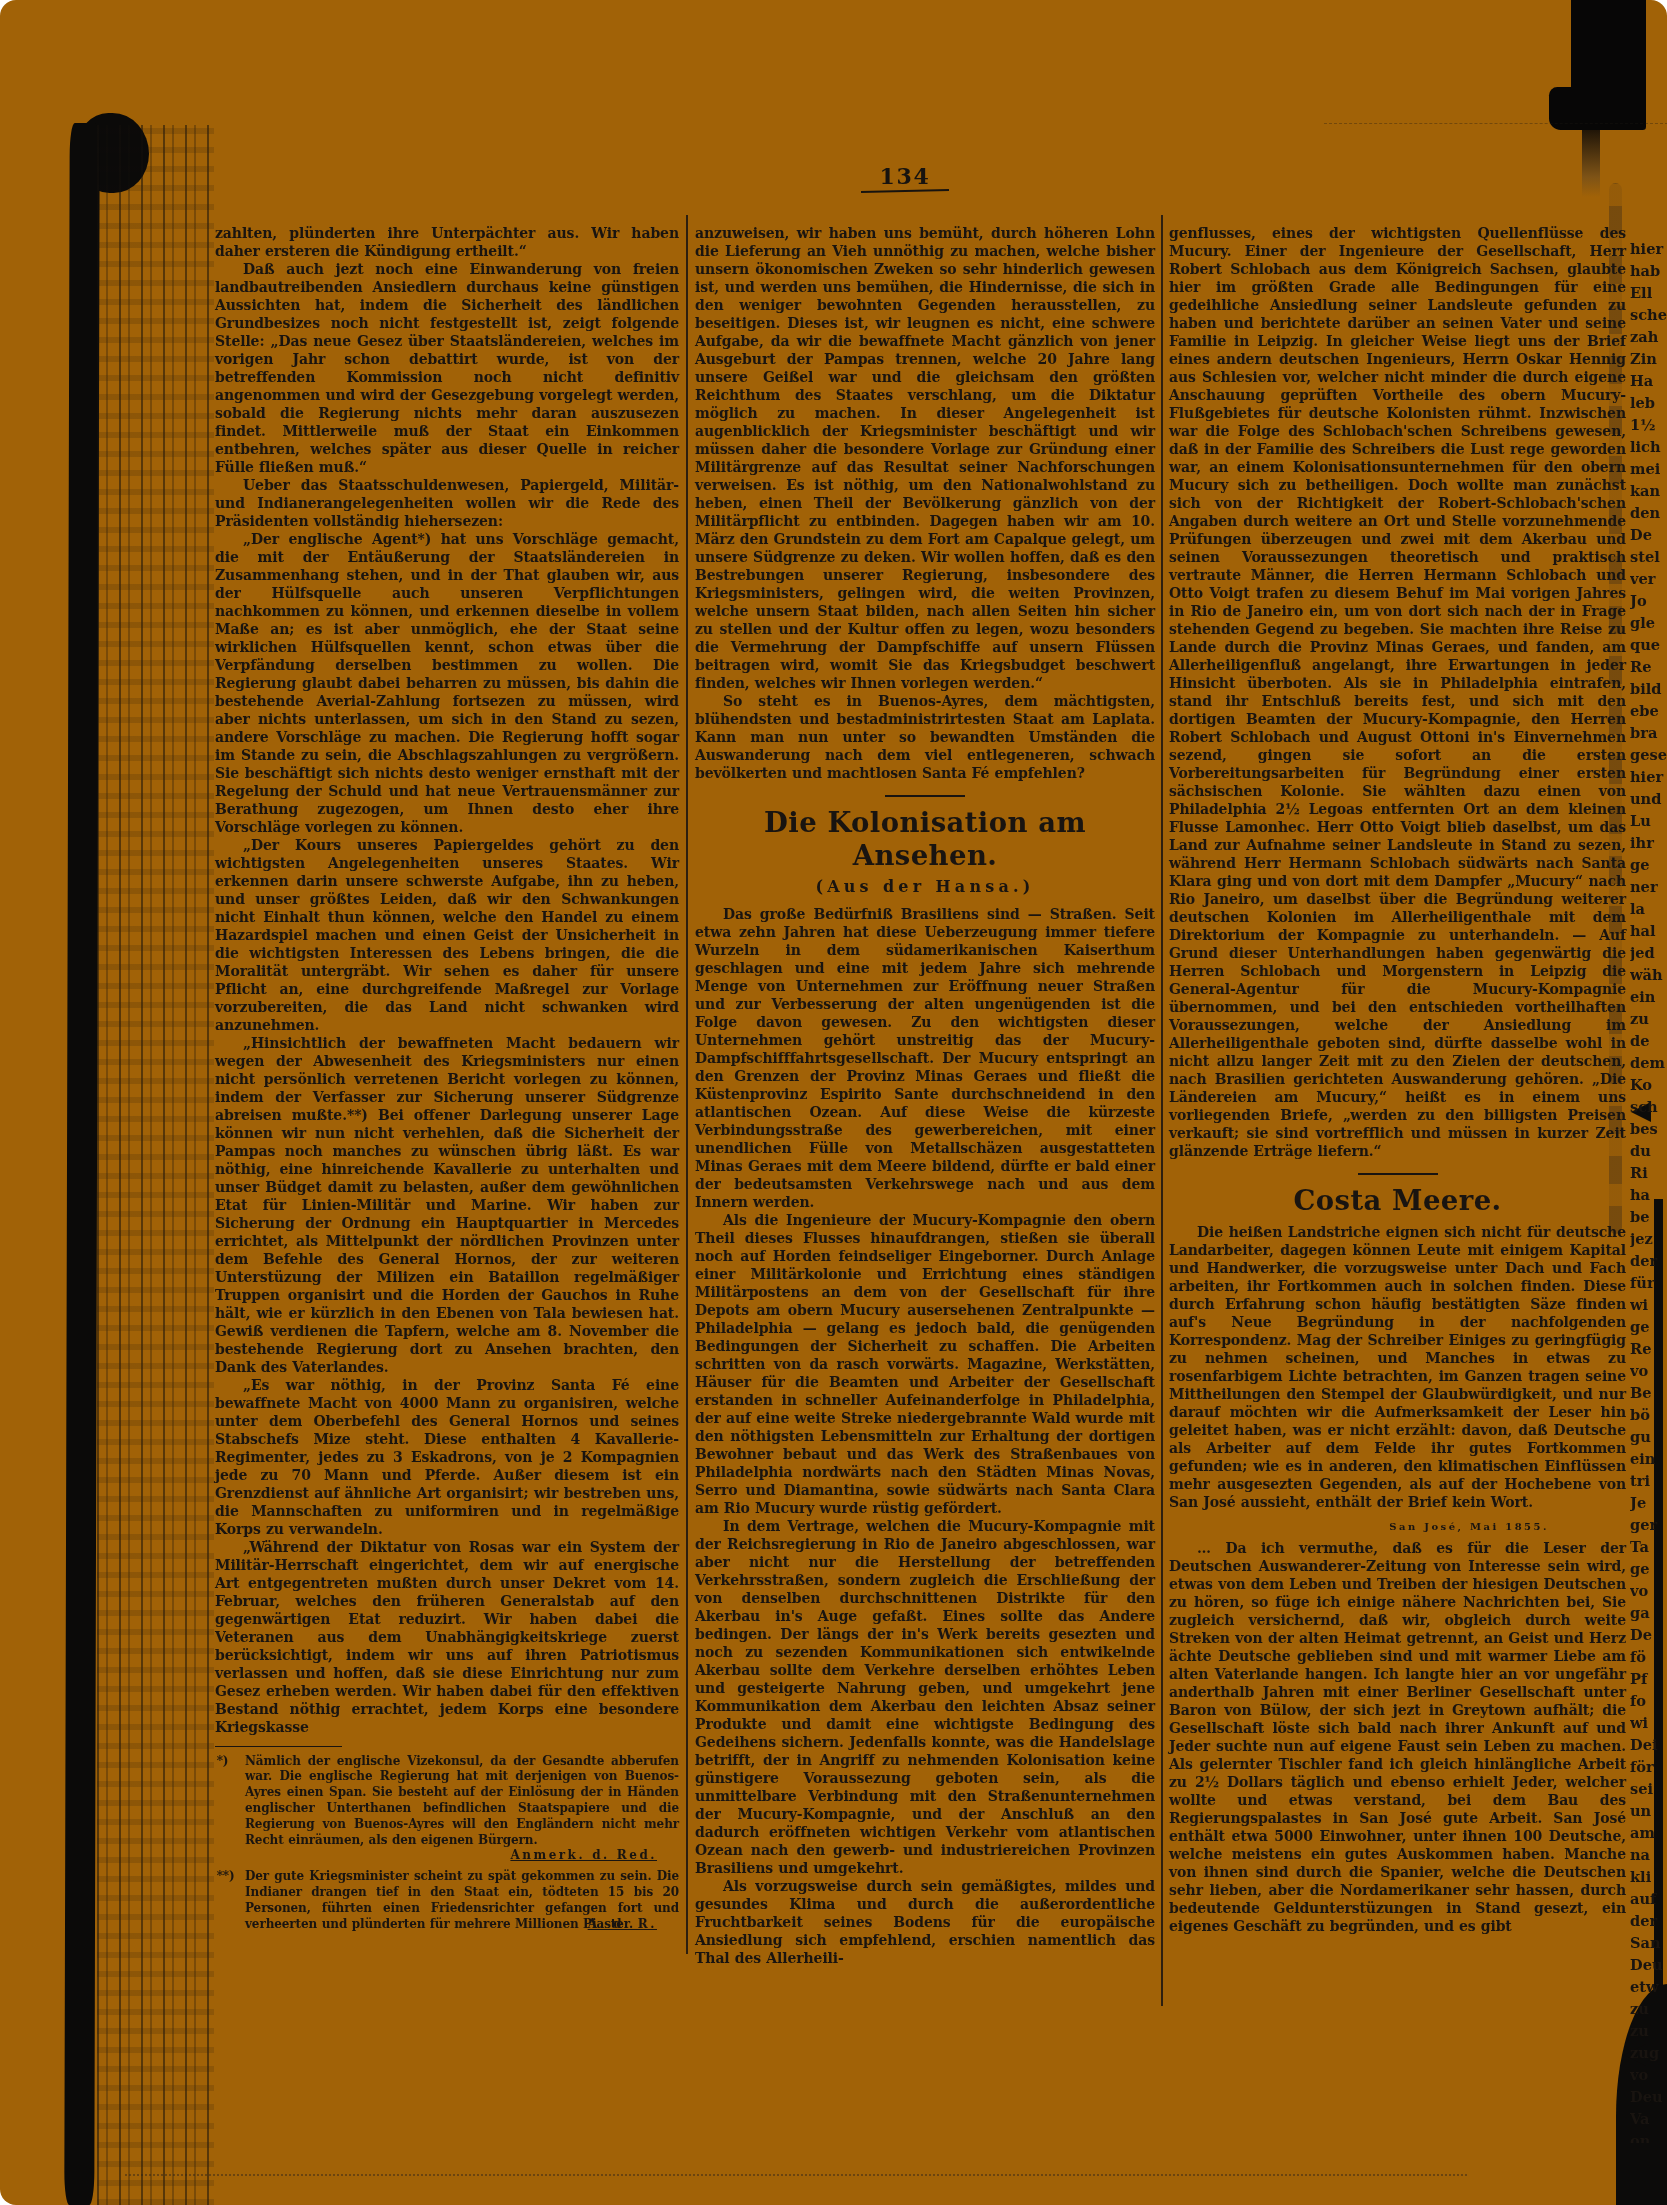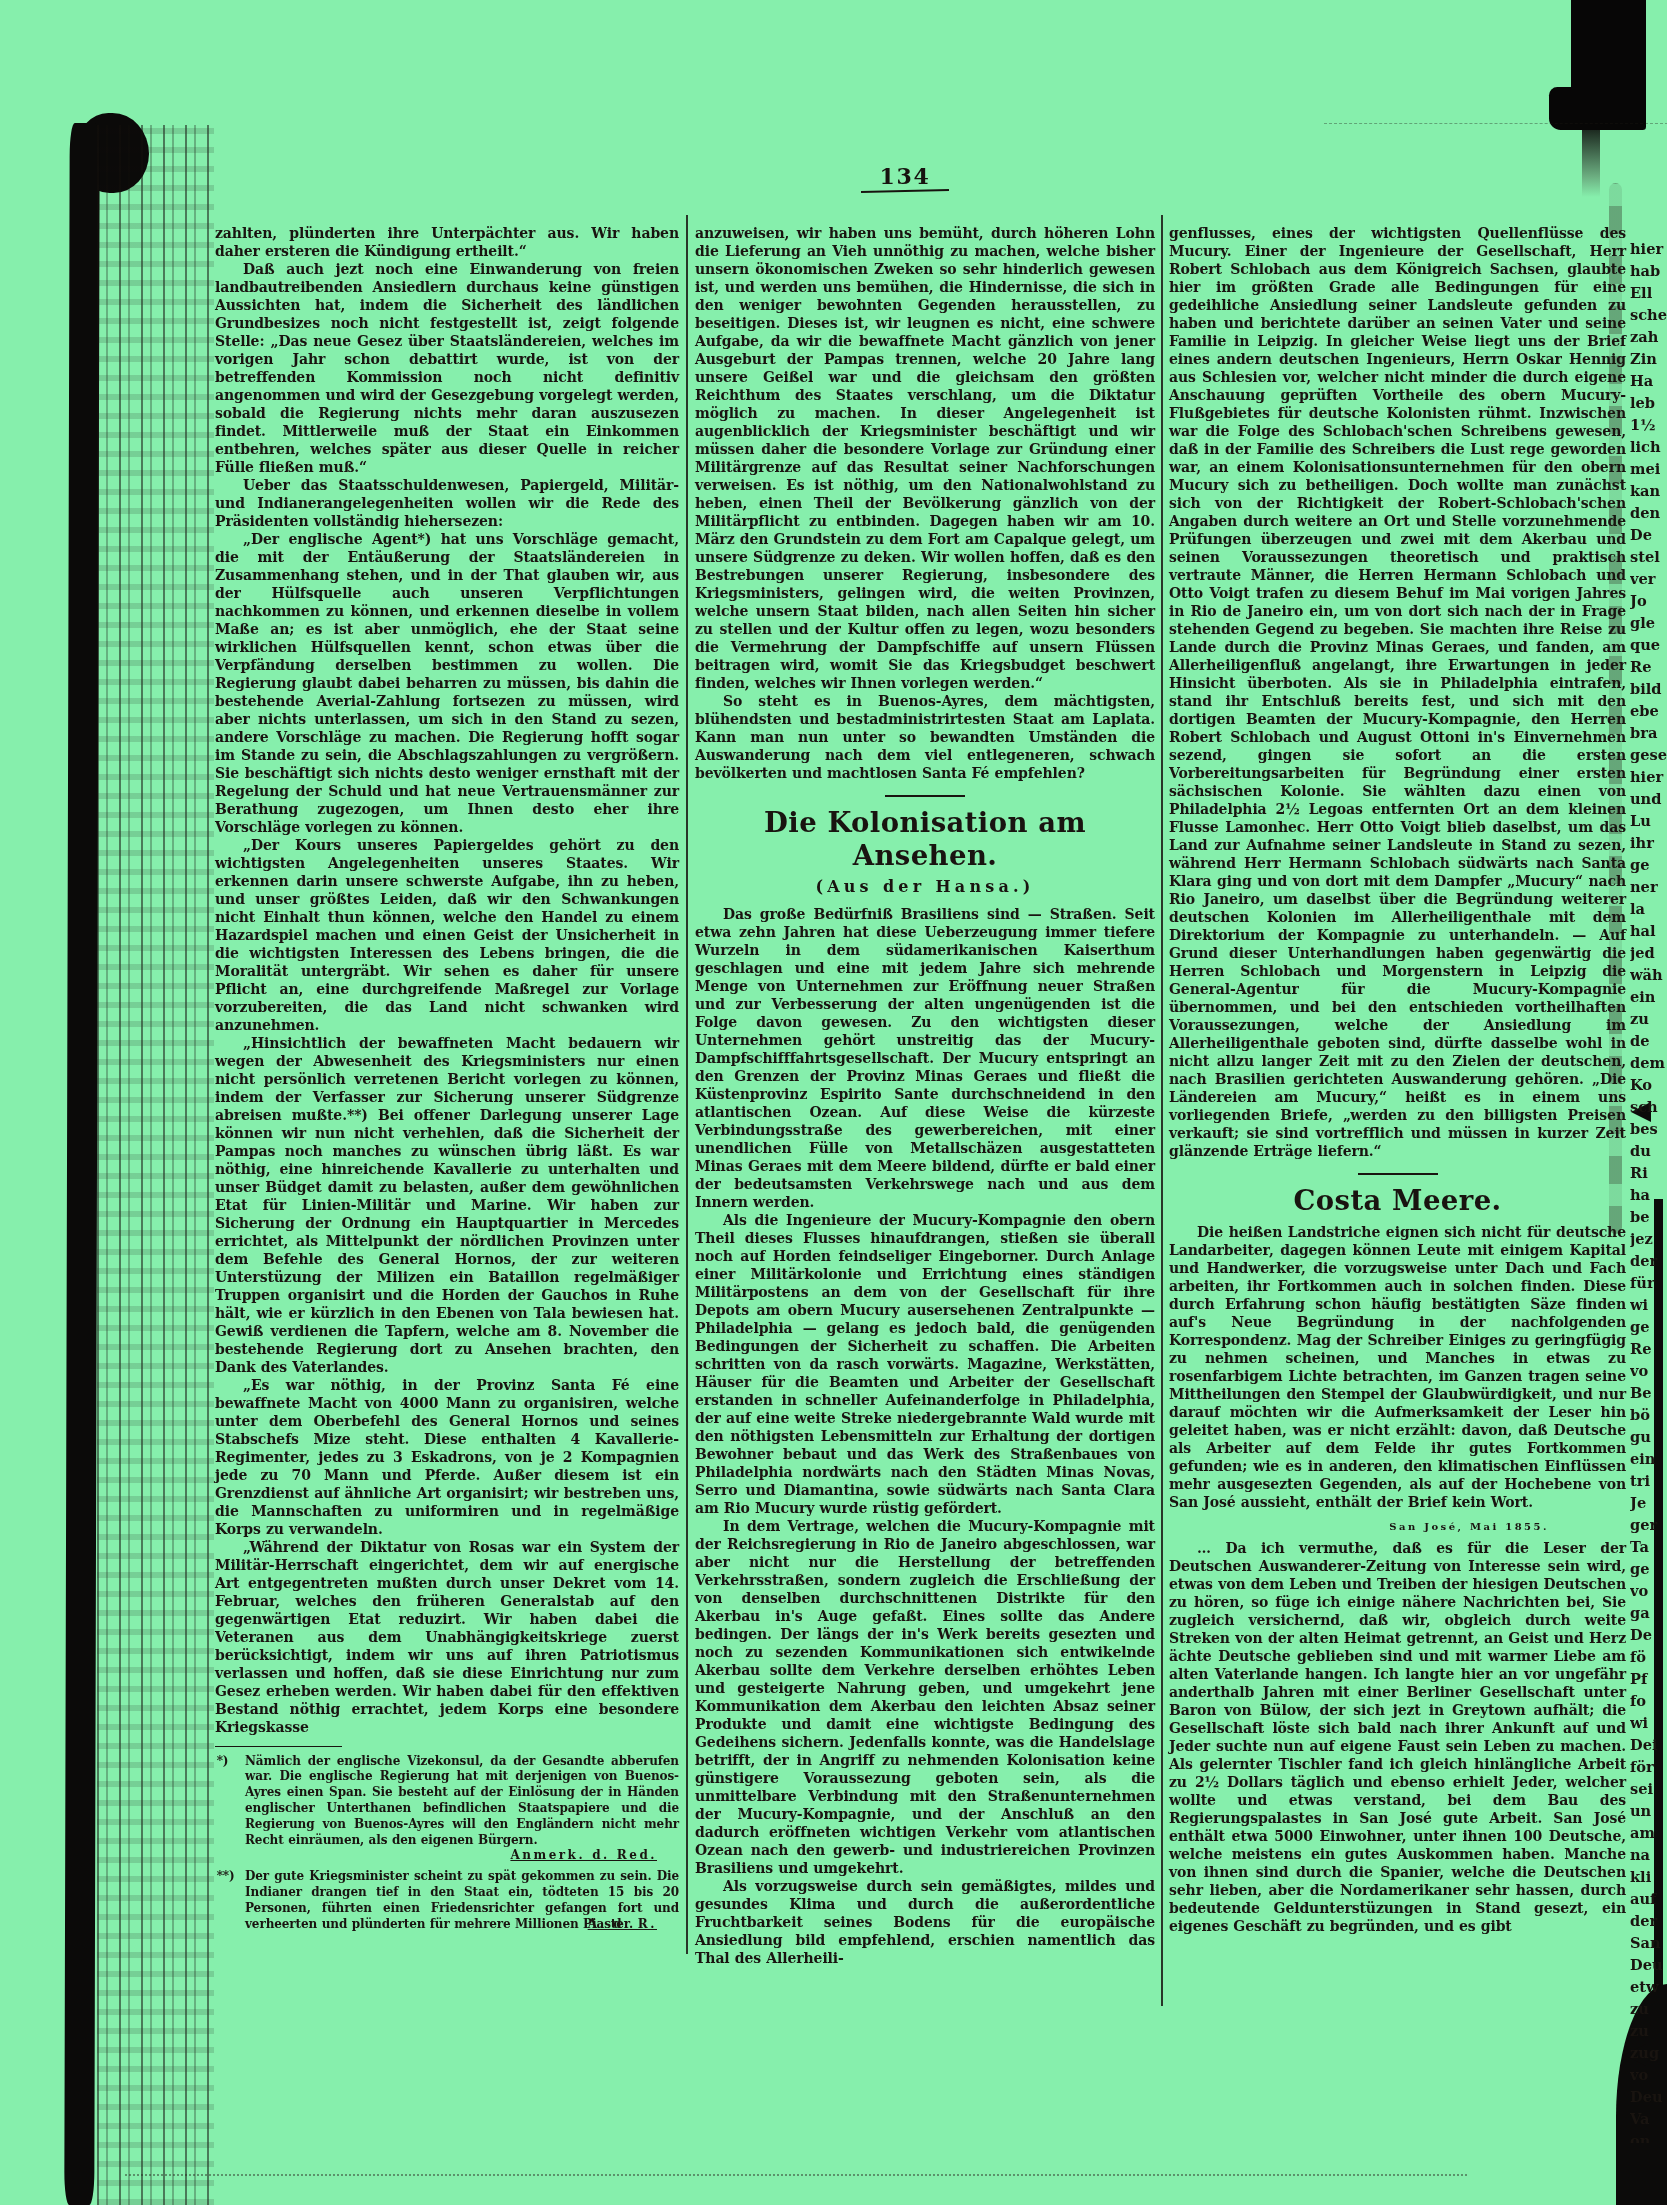--- a/index.html
+++ b/index.html
@@ -1,21 +1,21 @@
 <!DOCTYPE html>
 <html lang="de" style="font-size:13.3px"><head>
 <meta charset="utf-8">
 <style>
   html,body{margin:0;padding:0;}
   body{
     width:1667px;height:2205px;position:relative;overflow:hidden;
     background:#ffffff;
     font-family:"DejaVu Serif", serif;
   }
-  .page{position:absolute;inset:0;background:#86efac;}
+  .page{position:absolute;inset:0;background:#a16207;border-radius:16px;}
   
   .binding-bar{position:absolute;left:67px;top:123px;width:30px;height:2082px;background:#0b0a09;border-radius:5px/33px;transform:rotate(.15deg);}
   .binding-blob{position:absolute;left:77px;top:113px;width:72px;height:80px;background:#0b0a09;border-radius:46% 54% 52% 48%;}
   .binding-streaks{position:absolute;left:97px;top:125px;width:117px;height:2080px;
     background:
       repeating-linear-gradient(90deg, rgba(20,16,12,.65) 0 1.7px, transparent 1.7px 9.2px, rgba(20,16,12,.35) 9.2px 11px, transparent 11px 22px),
       repeating-linear-gradient(0deg, rgba(20,16,12,.18) 0 5.8px, transparent 5.8px 19px);
     opacity:.8;}
   .ink-blot{position:absolute;left:1571px;top:0;width:75px;height:98px;background:#070606;}
   .ink-blot-foot{position:absolute;left:1549px;top:87px;width:97px;height:43px;background:#070606;border-radius:8.3px 0 3.3px 11.7px;}
@@ -112,21 +112,21 @@
     <p class="cont">anzuweisen, wir haben uns bemüht, durch höheren Lohn die Lieferung an Vieh unnöthig zu machen, welche bisher unsern ökonomischen Zweken so sehr hinderlich gewesen ist, und werden uns bemühen, die Hindernisse, die sich in den weniger bewohnten Gegenden herausstellen, zu beseitigen. Dieses ist, wir leugnen es nicht, eine schwere Aufgabe, da wir die bewaffnete Macht gänzlich von jener Ausgeburt der Pampas trennen, welche 20 Jahre lang unsere Geißel war und die gleichsam den größten Reichthum des Staates verschlang, um die Diktatur möglich zu machen. In dieser Angelegenheit ist augenblicklich der Kriegsminister beschäftigt und wir müssen daher die besondere Vorlage zur Gründung einer Militärgrenze auf das Resultat seiner Nachforschungen verweisen. Es ist nöthig, um den Nationalwohlstand zu heben, einen Theil der Bevölkerung gänzlich von der Militärpflicht zu entbinden. Dagegen haben wir am 10. März den Grundstein zu dem Fort am Capalque gelegt, um unsere Südgrenze zu deken. Wir wollen hoffen, daß es den Bestrebungen unserer Regierung, insbesondere des Kriegsministers, gelingen wird, die weiten Provinzen, welche unsern Staat bilden, nach allen Seiten hin sicher zu stellen und der Kultur offen zu legen, wozu besonders die Vermehrung der Dampfschiffe auf unsern Flüssen beitragen wird, womit Sie das Kriegsbudget beschwert finden, welches wir Ihnen vorlegen werden.“</p>
     <p>So steht es in Buenos-Ayres, dem mächtigsten, blühendsten und bestadministrirtesten Staat am Laplata. Kann man nun unter so bewandten Umständen die Auswanderung nach dem viel entlegeneren, schwach bevölkerten und machtlosen Santa Fé empfehlen?</p>
 
     <div class="sec-rule"></div>
     <div class="art-title">Die Kolonisation am Ansehen.</div>
     <div class="art-src">(Aus der Hansa.)</div>
 
     <p>Das große Bedürfniß Brasiliens sind — Straßen. Seit etwa zehn Jahren hat diese Ueberzeugung immer tiefere Wurzeln in dem südamerikanischen Kaiserthum geschlagen und eine mit jedem Jahre sich mehrende Menge von Unternehmen zur Eröffnung neuer Straßen und zur Verbesserung der alten ungenügenden ist die Folge davon gewesen. Zu den wichtigsten dieser Unternehmen gehört unstreitig das der Mucury-Dampfschifffahrtsgesellschaft. Der Mucury entspringt an den Grenzen der Provinz Minas Geraes und fließt die Küstenprovinz Espirito Sante durchschneidend in den atlantischen Ozean. Auf diese Weise die kürzeste Verbindungsstraße des gewerbereichen, mit einer unendlichen Fülle von Metallschäzen ausgestatteten Minas Geraes mit dem Meere bildend, dürfte er bald einer der bedeutsamsten Verkehrswege nach und aus dem Innern werden.</p>
     <p>Als die Ingenieure der Mucury-Kompagnie den obern Theil dieses Flusses hinaufdrangen, stießen sie überall noch auf Horden feindseliger Eingeborner. Durch Anlage einer Militärkolonie und Errichtung eines ständigen Militärpostens an dem von der Gesellschaft für ihre Depots am obern Mucury ausersehenen Zentralpunkte — Philadelphia — gelang es jedoch bald, die genügenden Bedingungen der Sicherheit zu schaffen. Die Arbeiten schritten von da rasch vorwärts. Magazine, Werkstätten, Häuser für die Beamten und Arbeiter der Gesellschaft erstanden in schneller Aufeinanderfolge in Philadelphia, der auf eine weite Streke niedergebrannte Wald wurde mit den nöthigsten Lebensmitteln zur Erhaltung der dortigen Bewohner bebaut und das Werk des Straßenbaues von Philadelphia nordwärts nach den Städten Minas Novas, Serro und Diamantina, sowie südwärts nach Santa Clara am Rio Mucury wurde rüstig gefördert.</p>
     <p>In dem Vertrage, welchen die Mucury-Kompagnie mit der Reichsregierung in Rio de Janeiro abgeschlossen, war aber nicht nur die Herstellung der betreffenden Verkehrsstraßen, sondern zugleich die Erschließung der von denselben durchschnittenen Distrikte für den Akerbau in's Auge gefaßt. Eines sollte das Andere bedingen. Der längs der in's Werk bereits gesezten und noch zu sezenden Kommunikationen sich entwikelnde Akerbau sollte dem Verkehre derselben erhöhtes Leben und gesteigerte Nahrung geben, und umgekehrt jene Kommunikation dem Akerbau den leichten Absaz seiner Produkte und damit eine wichtigste Bedingung des Gedeihens sichern. Jedenfalls konnte, was die Handelslage betrifft, der in Angriff zu nehmenden Kolonisation keine günstigere Voraussezung geboten sein, als die unmittelbare Verbindung mit den Straßenunternehmen der Mucury-Kompagnie, und der Anschluß an den dadurch eröffneten wichtigen Verkehr vom atlantischen Ozean nach den gewerb- und industriereichen Provinzen Brasiliens und umgekehrt.</p>
-    <p>Als vorzugsweise durch sein gemäßigtes, mildes und gesundes Klima und durch die außerordentliche Fruchtbarkeit seines Bodens für die europäische Ansiedlung bild empfehlend, erschien namentlich das Thal des Allerheili-</p>
+    <p>Als vorzugsweise durch sein gemäßigtes, mildes und gesundes Klima und durch die außerordentliche Fruchtbarkeit seines Bodens für die europäische Ansiedlung sich empfehlend, erschien namentlich das Thal des Allerheili-</p>
   </div>
 
   <div class="col col-right">
     <p class="cont">genflusses, eines der wichtigsten Quellenflüsse des Mucury. Einer der Ingenieure der Gesellschaft, Herr Robert Schlobach aus dem Königreich Sachsen, glaubte hier im größten Grade alle Bedingungen für eine gedeihliche Ansiedlung seiner Landsleute gefunden zu haben und berichtete darüber an seinen Vater und seine Familie in Leipzig. In gleicher Weise liegt uns der Brief eines andern deutschen Ingenieurs, Herrn Oskar Hennig aus Schlesien vor, welcher nicht minder die durch eigene Anschauung geprüften Vortheile des obern Mucury-Flußgebietes für deutsche Kolonisten rühmt. Inzwischen war die Folge des Schlobach'schen Schreibens gewesen, daß in der Familie des Schreibers die Lust rege geworden war, an einem Kolonisationsunternehmen für den obern Mucury sich zu betheiligen. Doch wollte man zunächst sich von der Richtigkeit der Robert-Schlobach'schen Angaben durch weitere an Ort und Stelle vorzunehmende Prüfungen überzeugen und zwei mit dem Akerbau und seinen Voraussezungen theoretisch und praktisch vertraute Männer, die Herren Hermann Schlobach und Otto Voigt trafen zu diesem Behuf im Mai vorigen Jahres in Rio de Janeiro ein, um von dort sich nach der in Frage stehenden Gegend zu begeben. Sie machten ihre Reise zu Lande durch die Provinz Minas Geraes, und fanden, am Allerheiligenfluß angelangt, ihre Erwartungen in jeder Hinsicht überboten. Als sie in Philadelphia eintrafen, stand ihr Entschluß bereits fest, und sich mit den dortigen Beamten der Mucury-Kompagnie, den Herren Robert Schlobach und August Ottoni in's Einvernehmen sezend, gingen sie sofort an die ersten Vorbereitungsarbeiten für Begründung einer ersten sächsischen Kolonie. Sie wählten dazu einen von Philadelphia 2½ Legoas entfernten Ort an dem kleinen Flusse Lamonhec. Herr Otto Voigt blieb daselbst, um das Land zur Aufnahme seiner Landsleute in Stand zu sezen, während Herr Hermann Schlobach südwärts nach Santa Klara ging und von dort mit dem Dampfer „Mucury“ nach Rio Janeiro, um daselbst über die Begründung weiterer deutschen Kolonien im Allerheiligenthale mit dem Direktorium der Kompagnie zu unterhandeln. — Auf Grund dieser Unterhandlungen haben gegenwärtig die Herren Schlobach und Morgenstern in Leipzig die General-Agentur für die Mucury-Kompagnie übernommen, und bei den entschieden vortheilhaften Voraussezungen, welche der Ansiedlung im Allerheiligenthale geboten sind, dürfte dasselbe wohl in nicht allzu langer Zeit mit zu den Zielen der deutschen, nach Brasilien gerichteten Auswanderung gehören. „Die Ländereien am Mucury,“ heißt es in einem uns vorliegenden Briefe, „werden zu den billigsten Preisen verkauft; sie sind vortrefflich und müssen in kurzer Zeit glänzende Erträge liefern.“</p>
 
     <div class="sec-rule"></div>
     <div class="art-title">Costa Meere.</div>
 
     <p>Die heißen Landstriche eignen sich nicht für deutsche Landarbeiter, dagegen können Leute mit einigem Kapital und Handwerker, die vorzugsweise unter Dach und Fach arbeiten, ihr Fortkommen auch in solchen finden. Diese durch Erfahrung schon häufig bestätigten Säze finden auf's Neue Begründung in der nachfolgenden Korrespondenz. Mag der Schreiber Einiges zu geringfügig zu nehmen scheinen, und Manches in etwas zu rosenfarbigem Lichte betrachten, im Ganzen tragen seine Mittheilungen den Stempel der Glaubwürdigkeit, und nur darauf möchten wir die Aufmerksamkeit der Leser hin geleitet haben, was er nicht erzählt: davon, daß Deutsche als Arbeiter auf dem Felde ihr gutes Fortkommen gefunden; wie es in anderen, den klimatischen Einflüssen mehr ausgesezten Gegenden, als auf der Hochebene von San José aussieht, enthält der Brief kein Wort.</p>
     <div class="dateline">San José, Mai 1855.</div>

